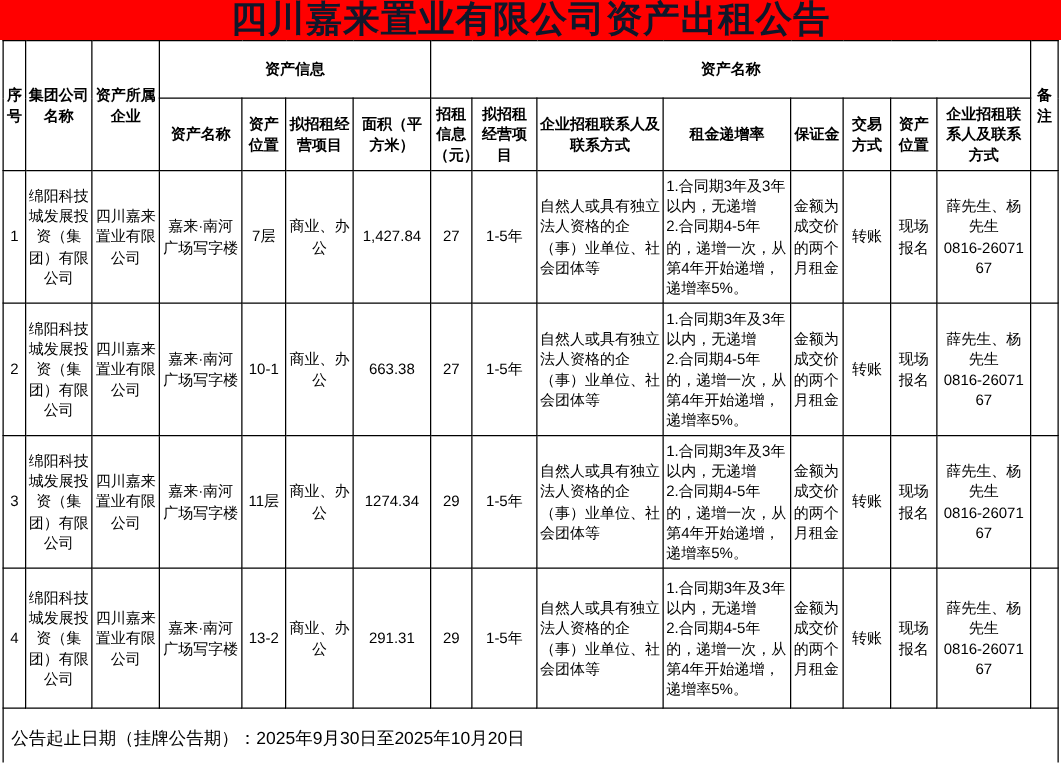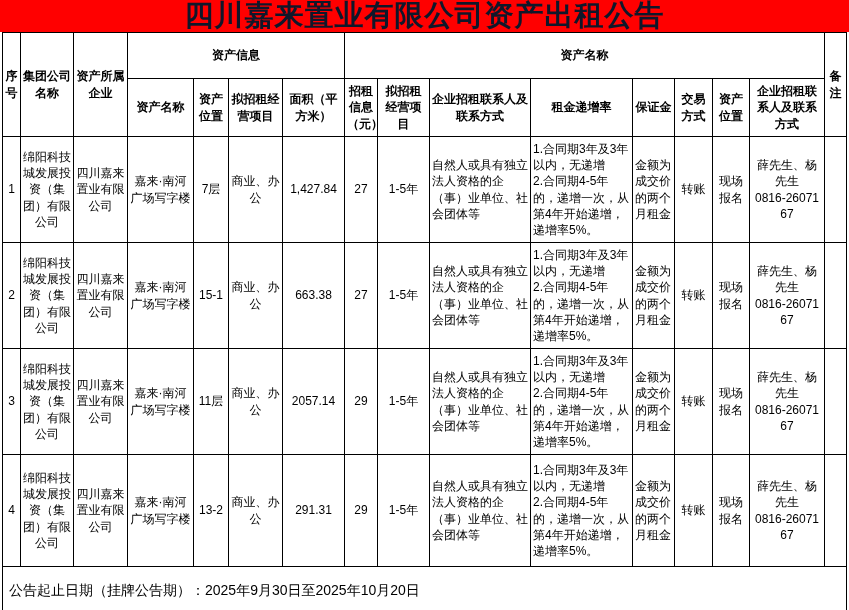--- a/index.html
+++ b/index.html
@@ -106,21 +106,21 @@
         <td class="pre">薛先生、杨先生
 0816-2607167</td>
         <td></td>
       </tr>
 
       <tr class="data-row">
         <td>2</td>
         <td>绵阳科技城发展投资（集团）有限公司</td>
         <td>四川嘉来置业有限公司</td>
         <td>嘉来·南河广场写字楼</td>
-        <td>15-1</td>
+        <td>10-1</td>
         <td>商业、办公</td>
         <td>663.38</td>
         <td>27</td>
         <td>1-5年</td>
         <td class="left-cell">自然人或具有独立法人资格的企（事）业单位、社会团体等</td>
         <td class="left-cell pre">1.合同期3年及3年以内，无递增
 2.合同期4-5年的，递增一次，从第4年开始递增，递增率5%。</td>
         <td class="left-cell">金额为成交价的两个月租金</td>
         <td>转账</td>
         <td>现场报名</td>
@@ -129,21 +129,21 @@
         <td></td>
       </tr>
 
       <tr class="data-row">
         <td>3</td>
         <td>绵阳科技城发展投资（集团）有限公司</td>
         <td>四川嘉来置业有限公司</td>
         <td>嘉来·南河广场写字楼</td>
         <td>11层</td>
         <td>商业、办公</td>
-        <td>2057.14</td>
+        <td>1274.34</td>
         <td>29</td>
         <td>1-5年</td>
         <td class="left-cell">自然人或具有独立法人资格的企（事）业单位、社会团体等</td>
         <td class="left-cell pre">1.合同期3年及3年以内，无递增
 2.合同期4-5年的，递增一次，从第4年开始递增，递增率5%。</td>
         <td class="left-cell">金额为成交价的两个月租金</td>
         <td>转账</td>
         <td>现场报名</td>
         <td class="pre">薛先生、杨先生
 0816-2607167</td>

